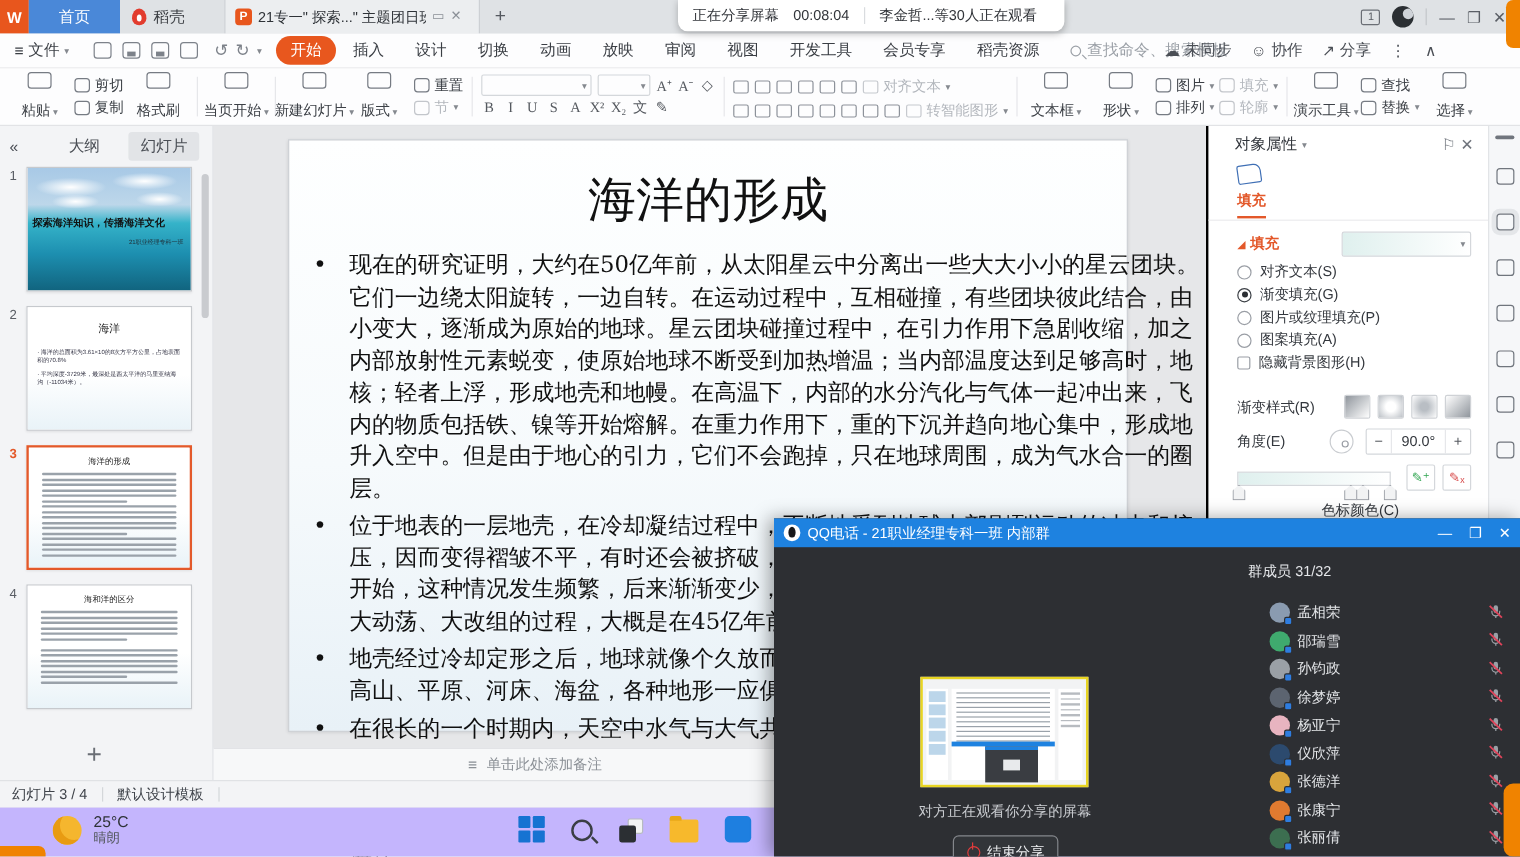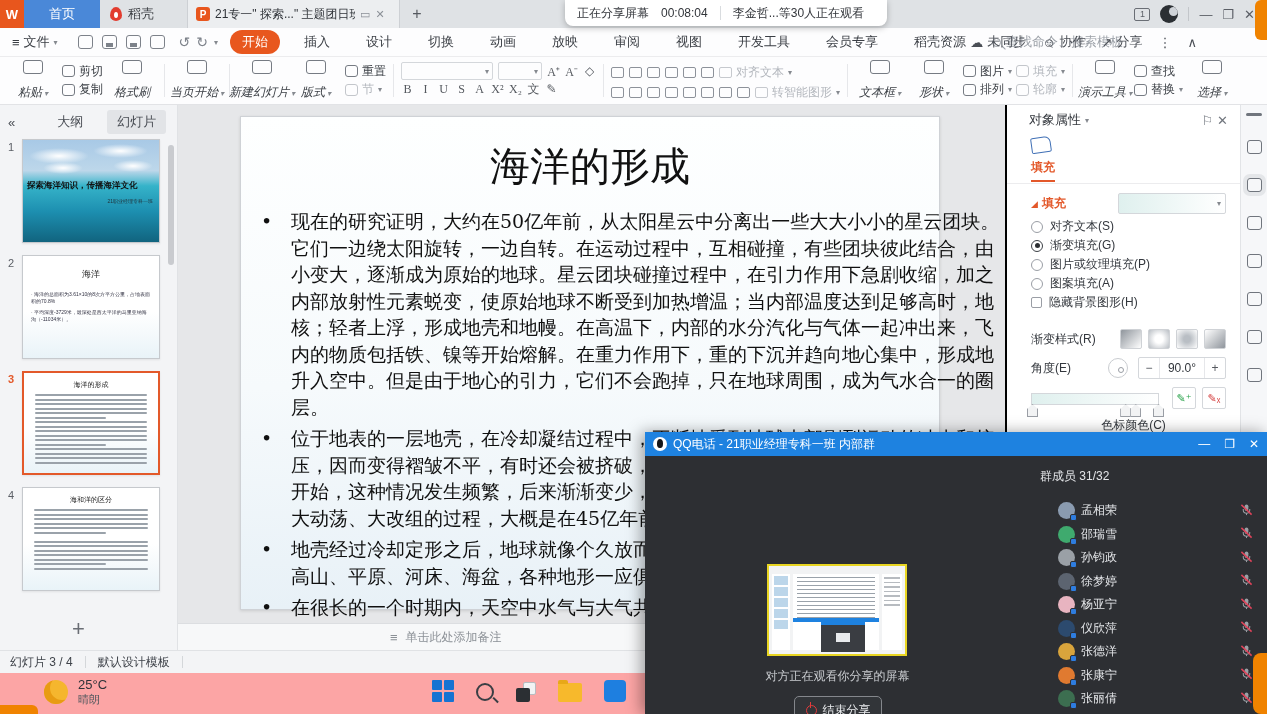--- a/index.html
+++ b/index.html
@@ -34,34 +34,34 @@
   .corner-orange-bottom { right:0; top:653px; width:14px; height:61px; background:#f08300; border-radius:8px 0 0 8px; z-index:60; }
   .corner-orange-left { left:0; top:705px; width:38px; height:9px; background:#f08300; border-radius:0 6px 0 0; z-index:60; }
 
   
   #menubar { left:0; top:28px; width:1267px; height:29px; background:#fdfdfe; display:flex; align-items:center; font-size:13px; color:#3a3e44; border-bottom:1px solid #ececee; }
   .mb-file { display:flex; align-items:center; gap:4px; padding:0 10px 0 12px; }
   .mb-qicons { display:flex; align-items:center; gap:9px; padding:0 10px; }
   .qicon { width:15px; height:14px; border:1.3px solid #7d828a; border-radius:3px; }
   .qicon.half:after { content:""; display:block; width:7px; height:4px; background:#7d828a; margin:7px auto 0; }
   .mb-undo { display:flex; align-items:center; gap:6px; padding:0 12px 0 4px; color:#7d828a; font-size:14px; }
-  #menu-tabs { display:flex; align-items:center; gap:12px; }
+  #menu-tabs { display:flex; align-items:center; gap:2px; }
   .menu-tab { padding:3px 12px; border-radius:13px; white-space:nowrap; }
   .menu-tab.active { background:#e8571e; color:#fff; }
   .mb-search { display:flex; align-items:center; gap:5px; color:#9ba0a7; margin-left:14px; white-space:nowrap; }
   .lens { width:9px; height:9px; border:1.4px solid #9ba0a7; border-radius:50%; position:relative; }
   .lens:after { content:""; position:absolute; left:8px; top:8px; width:5px; height:1.4px; background:#9ba0a7; transform:rotate(45deg); }
   #menu-right { position:absolute; right:70px; display:flex; align-items:center; gap:16px; color:#4a4e55; }
   #menu-right .it { display:flex; align-items:center; gap:4px; white-space:nowrap; }
 
   
   #ribbon { left:0; top:57px; width:1267px; height:48px; background:#fdfdfe; border-bottom:1px solid #e2e3e6; display:flex; align-items:stretch; padding:3px 6px; }
   .rsep { width:1px; background:#e6e7ea; margin:4px 5px; }
   .rcell { display:flex; flex-direction:column; justify-content:center; }
-  .rbig { width:54px; align-items:center; gap:10px; padding:0 2px;font-style:italic; }
+  .rbig { width:54px; align-items:center; gap:10px; padding:0 2px; }
   .rbig .blabel { font-size:12px; color:#3c4046; white-space:nowrap; }
   .rbig .blabel.dis, .sbtn.dis { color:#b3b7bd; }
   .gicon { border:1.4px solid #767b83; border-radius:3px; }
   .gicon.lg { width:20px; height:17px; }
   .gicon.sm { width:13px; height:12px; flex:none; }
   .gicon.dis { border-color:#c3c6cb; }
   .rpair { justify-content:space-between; padding:2px 2px; }
   .sbtn { display:flex; align-items:center; gap:4px; font-size:12px; color:#3c4046; white-space:nowrap; height:20px; }
   .arrow { font-size:8px; color:#85898f; }
   .fonts-cell, .para-cell { display:flex; flex-direction:column; justify-content:space-between; padding:2px 2px; }
@@ -142,21 +142,21 @@
   .stop-btn { width:24px; height:22px; border:1px solid #d4d7db; border-radius:2px; display:flex; align-items:center; justify-content:center; font-size:11px; }
   .swatch-dd { margin-left:auto; width:72px; height:21px; border:1px solid #d4d7db; border-radius:2px; display:flex; align-items:center; justify-content:flex-end; padding-right:4px; color:#85898f; }
 
   
   #iconstrip { left:1240px; top:105px; width:27px; height:545px; background:#f6f7f9; border-left:1px solid #e2e4e7; display:flex; flex-direction:column; align-items:center; padding-top:8px; gap:24px; }
   .strip-ic { width:15px; height:14px; border:1.4px solid #70757d; border-radius:3px; }
   .strip-ic.bar { height:3px; border-radius:2px; background:#70757d; border:none; width:16px; }
   .strip-ic.active { box-shadow:0 0 0 4px #e4e6e9; }
 
   
-  #taskbar { left:0; top:673px; width:1267px; height:41px; background:#fca5a5; }
+  #taskbar { left:0; top:673px; width:1267px; height:41px; background:#c4b5fd; }
   #weather { position:absolute; left:44px; top:4px; display:flex; align-items:center; gap:10px; }
   .moon { width:24px; height:24px; border-radius:50%; background:#f5b62e; box-shadow:inset 6px -4px 0 #e89b12; }
   #weather .wt { font-size:13px; color:#2e3237; line-height:1.25; }
   #weather .wt .sub { font-size:11px; color:#55595f; }
   #tb-icons { position:absolute; left:432px; top:7px; display:flex; gap:22px; align-items:center; }
   .win-start { width:22px; height:22px; display:grid; grid-template-columns:10px 10px; grid-template-rows:10px 10px; gap:2px; }
   .win-start div { background:#1673d2; border-radius:1px; }
   .tb-search { width:18px; height:18px; border:2.4px solid #3a3e44; border-radius:50%; position:relative; margin-top:2px; }
   .tb-search:after { content:""; position:absolute; left:14px; top:14px; width:7px; height:2.4px; background:#3a3e44; transform:rotate(45deg); }
   .tb-task { width:20px; height:20px; position:relative; margin-top:2px; }

